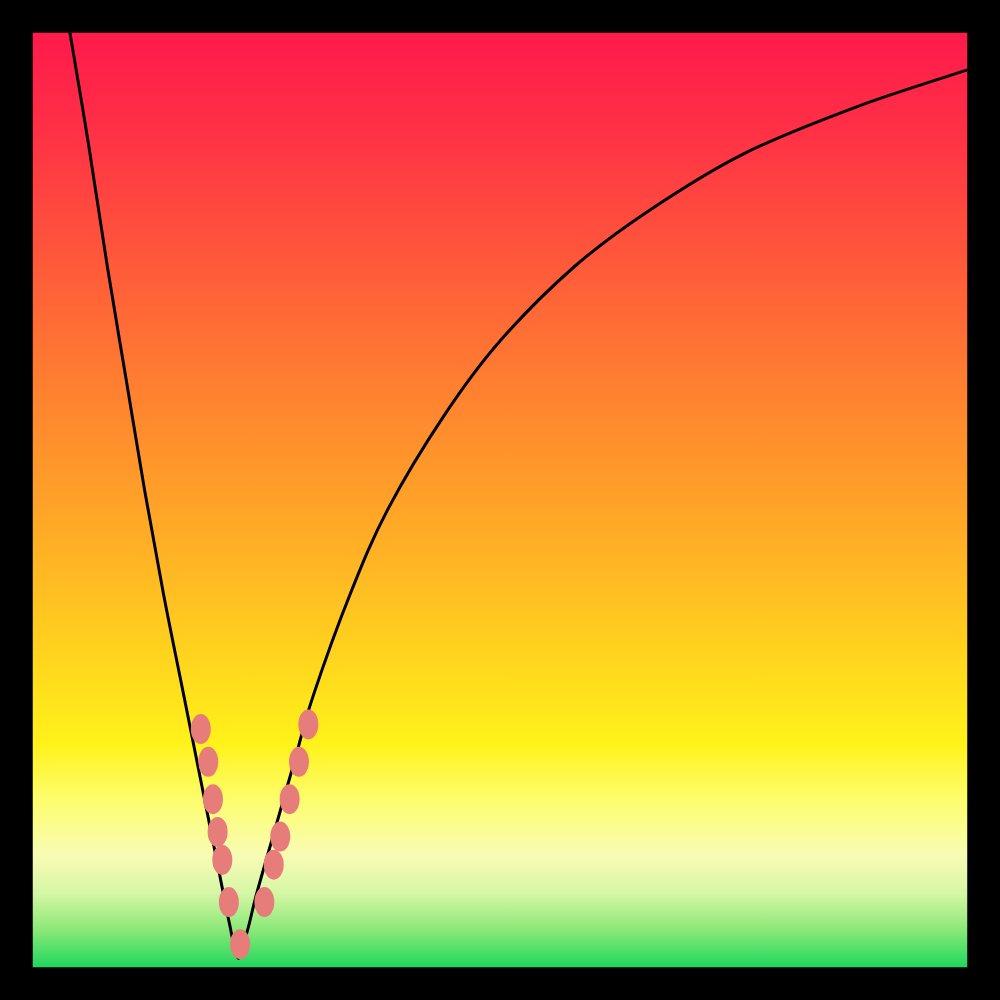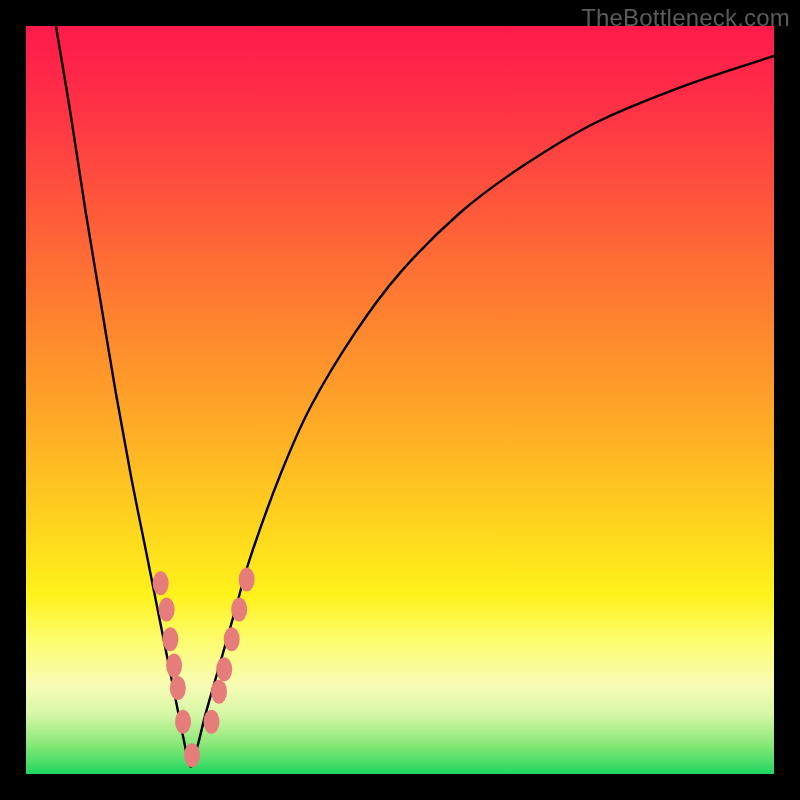--- a/index.html
+++ b/index.html
@@ -81,14 +81,13 @@
           <ellipse cx="166.06" cy="729.30" rx="8" ry="12" fill="#e77d7a"></ellipse>
           <ellipse cx="185.50" cy="695.64" rx="8" ry="12" fill="#e77d7a"></ellipse>
           <ellipse cx="192.98" cy="665.72" rx="8" ry="12" fill="#e77d7a"></ellipse>
           <ellipse cx="198.22" cy="643.28" rx="8" ry="12" fill="#e77d7a"></ellipse>
           <ellipse cx="205.70" cy="613.36" rx="8" ry="12" fill="#e77d7a"></ellipse>
           <ellipse cx="213.18" cy="583.44" rx="8" ry="12" fill="#e77d7a"></ellipse>
           <ellipse cx="220.66" cy="553.52" rx="8" ry="12" fill="#e77d7a"></ellipse>
         </g>
     </svg>
   </div>
-  <div class="watermark">TheBottleneck.com</div>
 </div>
 
 </body></html>

